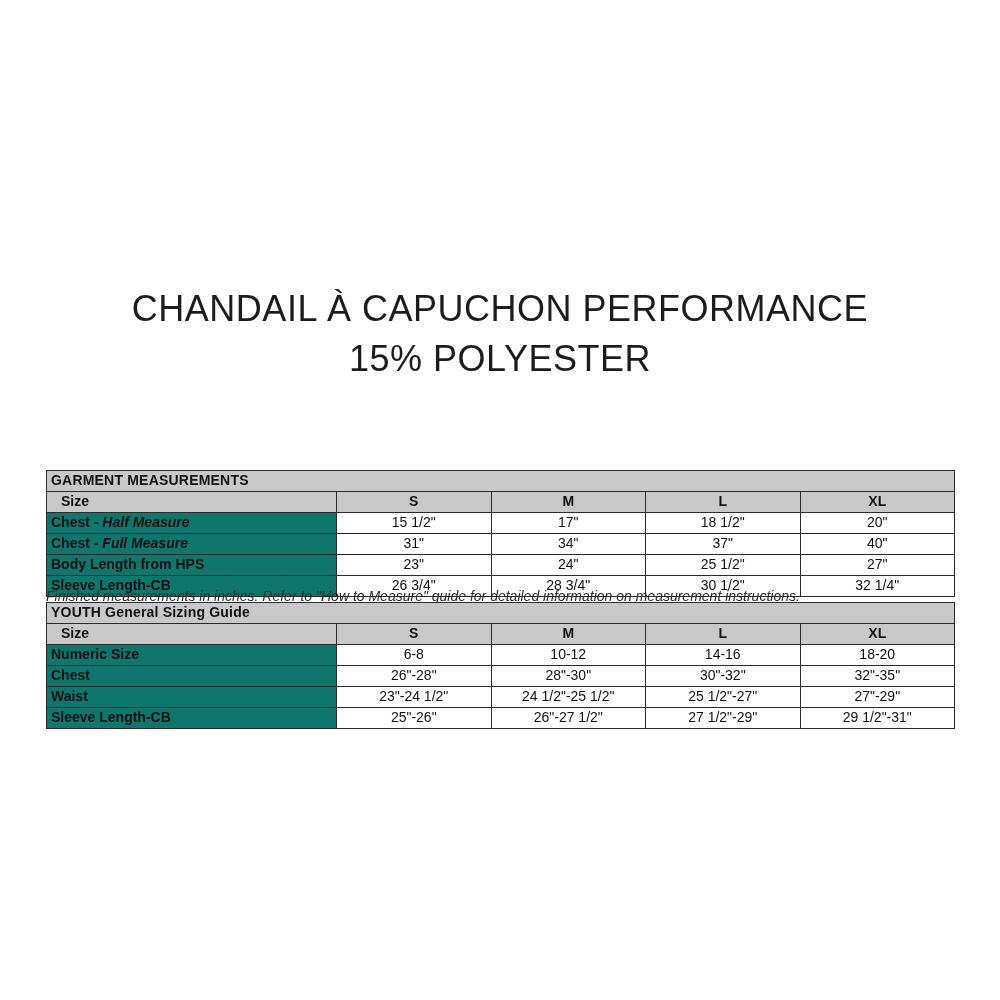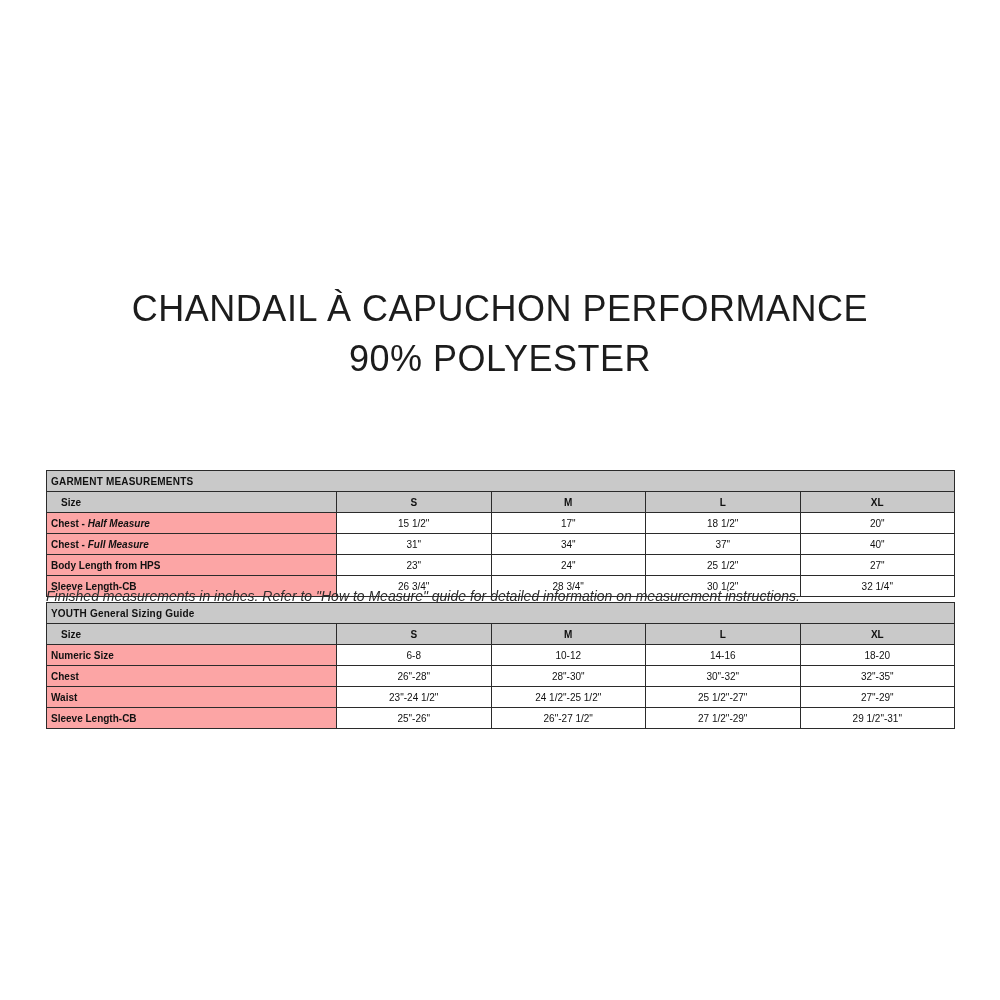--- a/index.html
+++ b/index.html
@@ -49,21 +49,21 @@
   #youth-table-wrap  { top: 602px; }
 
   table.size-table {
     border-collapse: collapse;
     width: 908px;
     table-layout: fixed;
     background: #ffffff;
   }
   table.size-table td {
     border: 1px solid #2b2b2b;
-    font-size: 10px;
+    font-size: 14px;
     line-height: 1.1;
     padding: 2px 4px;
     height: 16px;
     vertical-align: middle;
     color: #111111;
   }
 
   
   col.c-label { width: 290px; }
   col.c-size  { width: 154.5px; }
@@ -83,21 +83,21 @@
     background: #c9c9c9;
     font-weight: bold;
     text-align: center;
     font-size: 10.5px;
   }
   .hdr-row td.label-cell {
     text-align: left;
     padding-left: 14px;
   }
   .row-label {
-    background: #fca5a5;
+    background: #0f766e;
     font-weight: bold;
     text-align: left;
     padding-left: 6px;
     font-size: 10.5px;
   }
   .row-label em {
     font-style: italic;
   }
   .val {
     text-align: center;
@@ -117,21 +117,21 @@
     font-family: "Liberation Sans", sans-serif;
   }
 </style>
 </head>
 <body>
 
 <div class="page">
 
   <div class="title-block">
     <div class="title-line">CHANDAIL À CAPUCHON PERFORMANCE</div>
-    <div class="title-line">90% POLYESTER</div>
+    <div class="title-line">15% POLYESTER</div>
   </div>
 
   <div class="table-wrap" id="garment-table-wrap">
     <table class="size-table">
       <colgroup>
         <col class="c-label">
           <col class="c-size">
           <col class="c-size">
           <col class="c-size">
           <col class="c-size">

